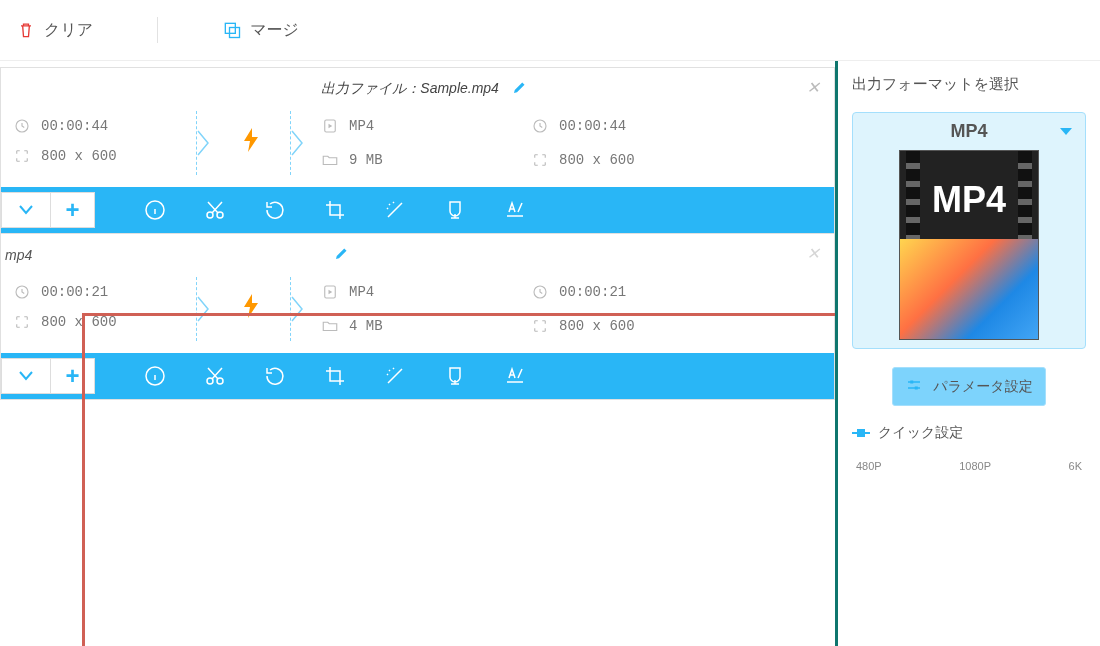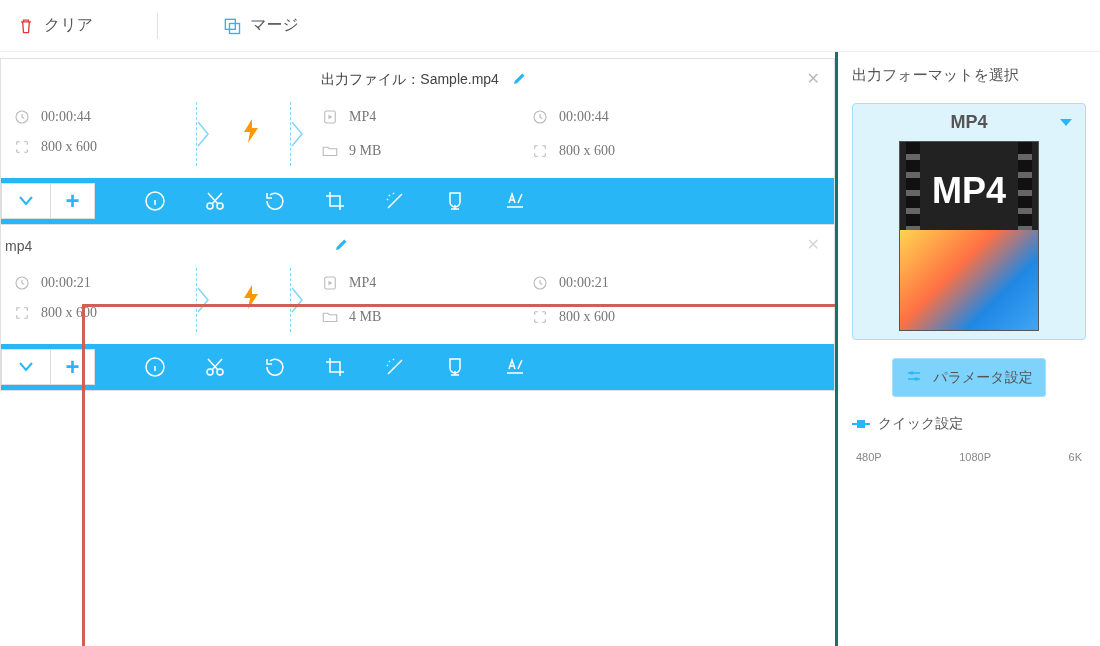--- a/index.html
+++ b/index.html
@@ -12,21 +12,21 @@
   height: 646px;
   overflow: hidden;
 }
 .app {
   display: flex;
   flex-direction: column;
   width: 100%;
   height: 100%;
 }
 .topbar {
-  height: 52px;
+  height: 61px;
   display: flex;
   align-items: center;
   padding: 0 16px;
   gap: 24px;
   border-bottom: 1px solid #eee;
 }
 .topbar .divider {
   width: 1px;
   height: 26px;
   background: #e2e2e2;
@@ -68,20 +68,21 @@
   border-top: none;
   display: flex;
   flex-direction: column;
 }
 .card.first { border-top: 1px solid #e0e0e0; margin-top: 6px; }
 .card .header {
   display: flex;
   align-items: center;
   padding: 10px 12px 4px 320px;
   position: relative;
+  font-style: italic;
 }
 .card .header .fname { color: #444; }
 .card .header .pencil { color: #29b6f6; margin-left: 12px; }
 .card .header .close {
   position: absolute; right: 14px; top: 10px; color: #bbb; font-size: 16px;
 }
 .card .header .close.dim { color: #d6d6d6; }
 
 .card .body {
   display: flex;
@@ -90,21 +91,21 @@
 }
 .left-col {
   width: 200px;
   display: flex;
   flex-direction: column;
   gap: 12px;
   padding: 8px 0 8px 12px;
 }
 .meta-row {
   display: flex; align-items: center; gap: 10px; color: #777;
-  font-family: Liberation Serif, serif;
+  font-family: Liberation Mono, monospace;
 }
 .meta-row .ic { color: #bbb; width: 18px; display:flex; align-items:center; justify-content:center;}
 .chev-col {
   width: 100px; display: flex; align-items:center; justify-content:center; gap: 30px;
 }
 .chev-col .bolt {
   color: #ff9800; font-size: 22px;
 }
 .chev-line {
   position:absolute; left:0; width: 0; height: 64px;

